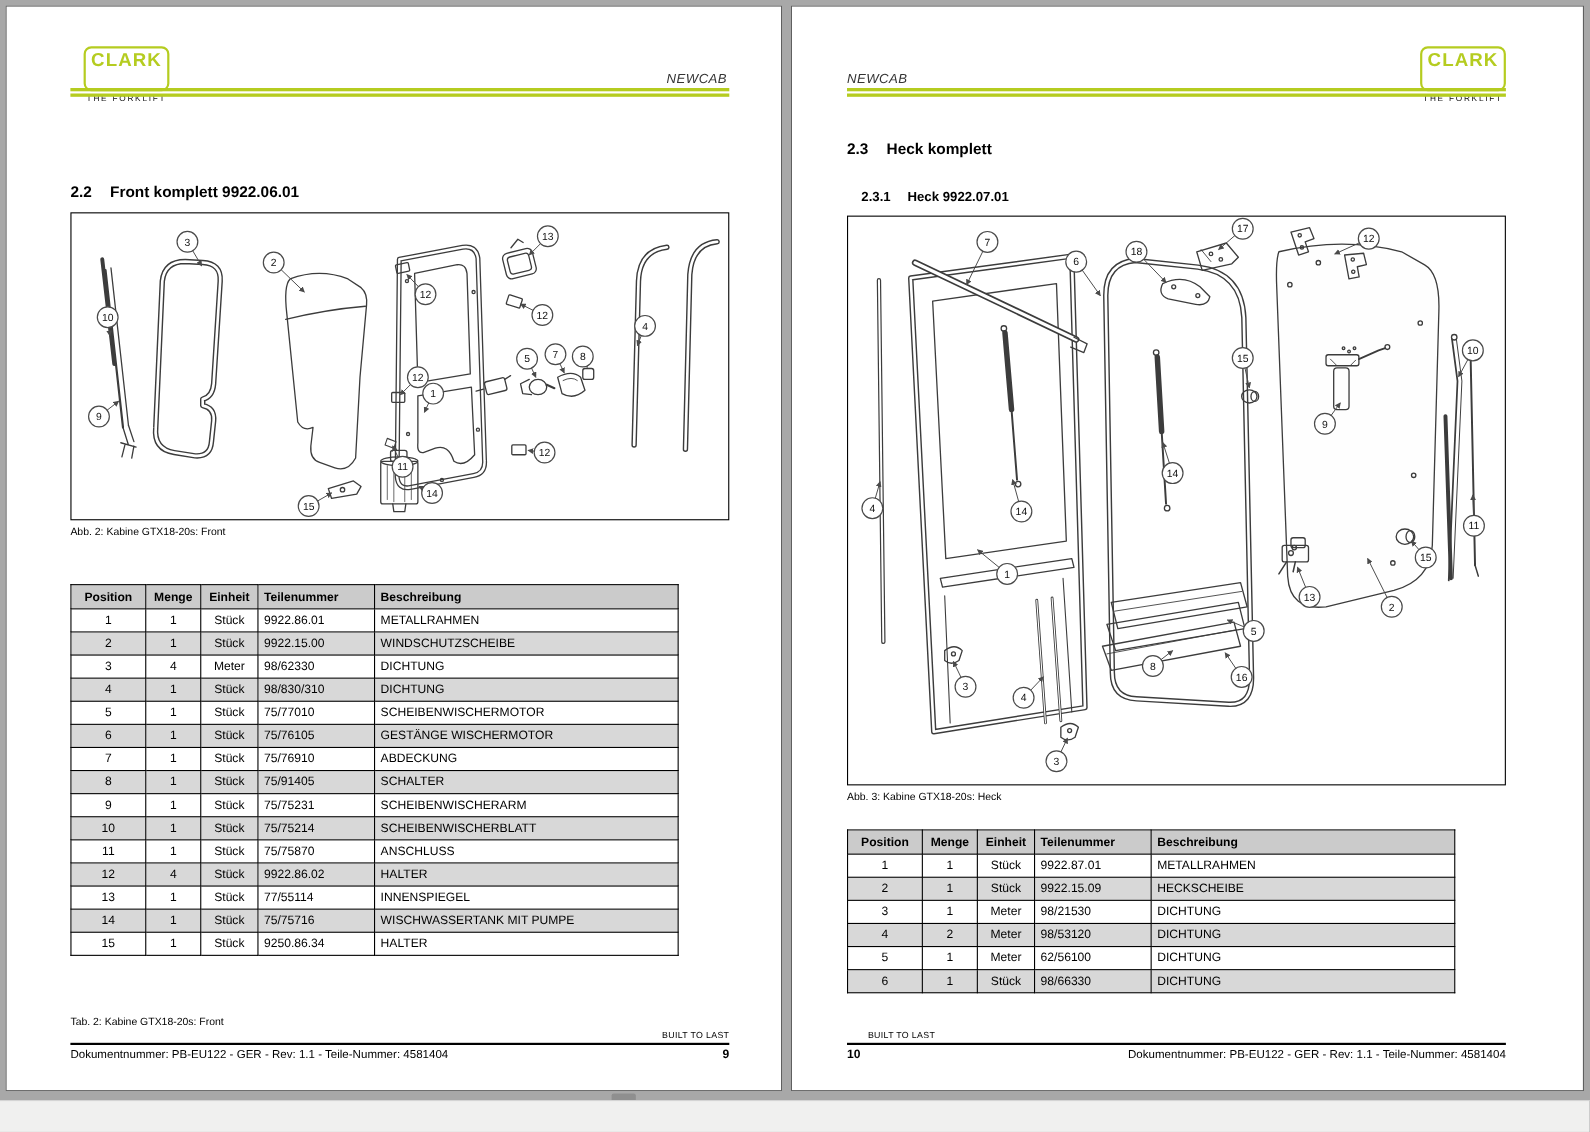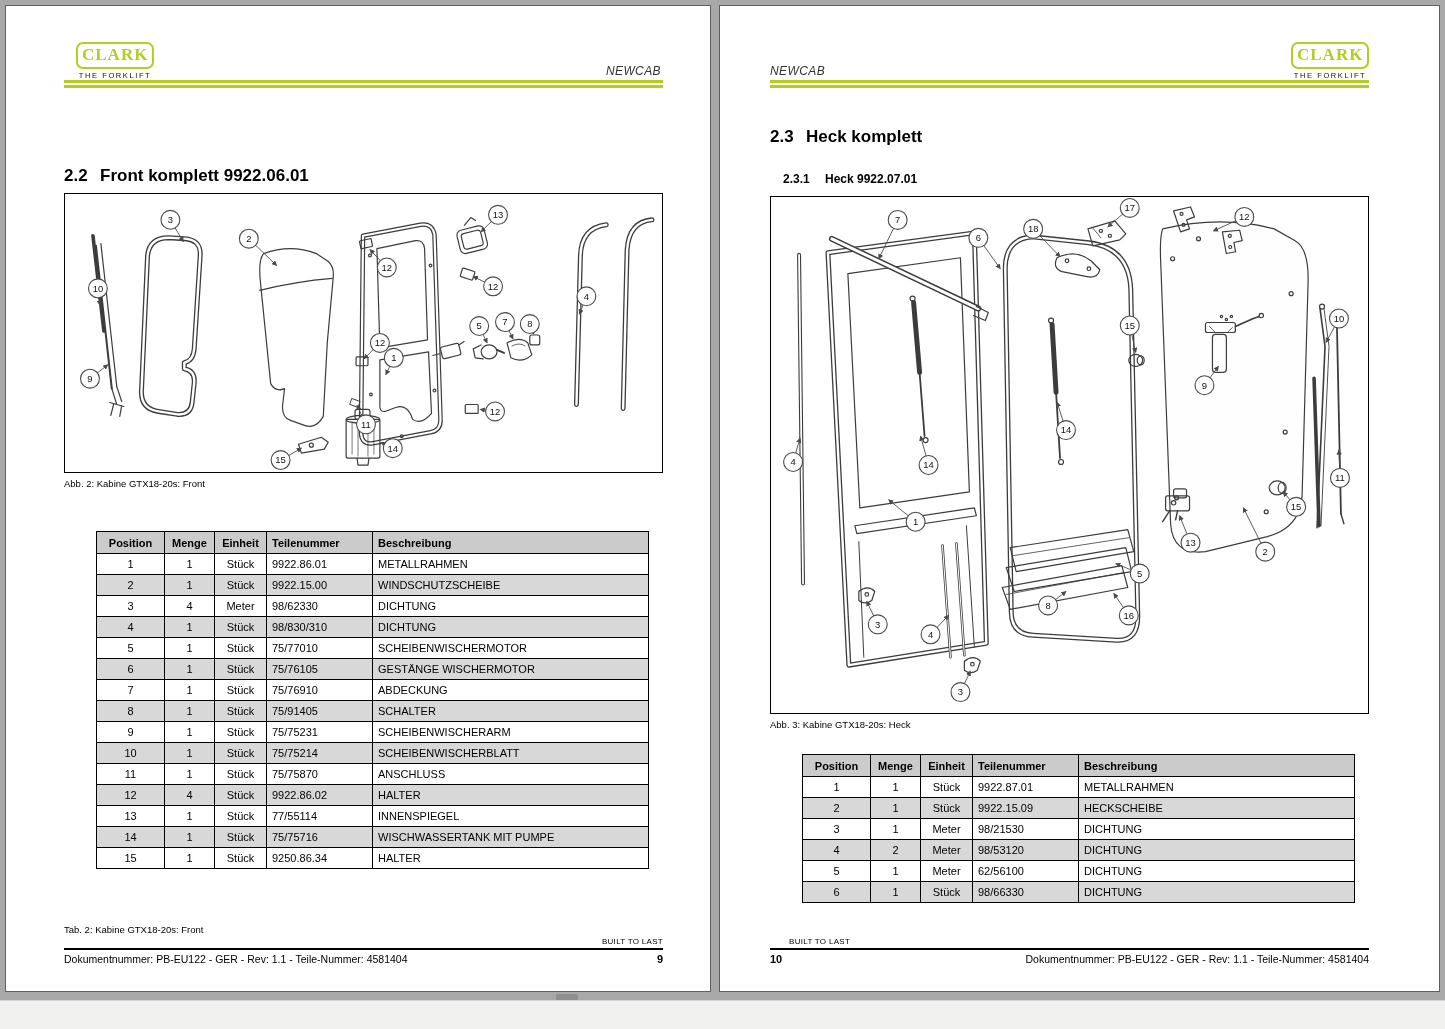--- a/index.html
+++ b/index.html
@@ -11,34 +11,34 @@
   }
   *{margin:0;padding:0;box-sizing:border-box;}
   html,body{width:1445px;height:1029px;overflow:hidden;
     font-family:"Liberation Sans","DejaVu Sans",sans-serif;background:var(--canvas-bg);}
   .page{position:absolute;top:5px;height:987px;background:#fff;border:1px solid #5f5f5f;}
   #left-page{left:5px;width:706px;}
   #right-page{left:719px;width:721px;}
   .abs{position:absolute;}
   
   .clark-logo{width:78px;text-align:center;}
-  .clark-box{border:2px solid var(--brand-green);border-radius:7px;padding:1px 4px 2px 4px;
+  .clark-box{border:2px solid var(--brand-green);border-radius:7px;padding:1px 4px 16px 4px;
     color:var(--brand-green);font-weight:bold;font-size:17px;letter-spacing:1px;
-    font-family:Liberation Serif, serif;line-height:20px;text-align:center;}
+    font-family:Liberation Sans, sans-serif;line-height:20px;text-align:center;}
   .clark-sub{font-size:7.5px;font-weight:normal;letter-spacing:1.6px;color:#111;margin-top:2px;}
   .newcab{font-size:12px;color:#333;letter-spacing:0.4px;font-style:italic;}
   .green-rule{height:3px;background:var(--brand-green);}
-  .h-section{font-size:17px;font-weight:bold;color:#000;}
+  .h-section{font-size:14px;font-weight:bold;color:#000;}
   .h-section .num{display:inline-block;width:36px;}
   .h-sub{font-size:12px;font-weight:bold;color:#000;margin-left:13px;}
   .h-sub .num{display:inline-block;width:42px;}
   .figure-box{border:1px solid #000;background:#fff;}
   .fig-caption{font-size:9.5px;color:#000;}
   
-  .parts-table{border-collapse:collapse;width:553px;table-layout:fixed;font-size:11px;color:#000;margin-left:32px;}
+  .parts-table{border-collapse:collapse;width:553px;table-layout:fixed;font-size:11px;color:#000;}
   .parts-table th,.parts-table td{border:1px solid #000;height:21px;padding:1px 4px;overflow:hidden;white-space:nowrap;}
   .parts-table th{background:var(--table-header-bg);font-weight:bold;text-align:center;height:22px;}
   .parts-table th.al,.parts-table td.al{text-align:left;padding-left:5px;}
   .parts-table td{text-align:center;}
   .parts-table tbody tr:nth-child(even){background:var(--table-alt-row-bg);}
   .built{font-size:8px;font-weight:normal;letter-spacing:0.3px;color:#000;}
   .foot-rule{height:2px;background:#000;}
   .foot-text{font-size:10.5px;color:#000;}
   .foot-page{font-size:11px;font-weight:bold;color:#000;}
   

